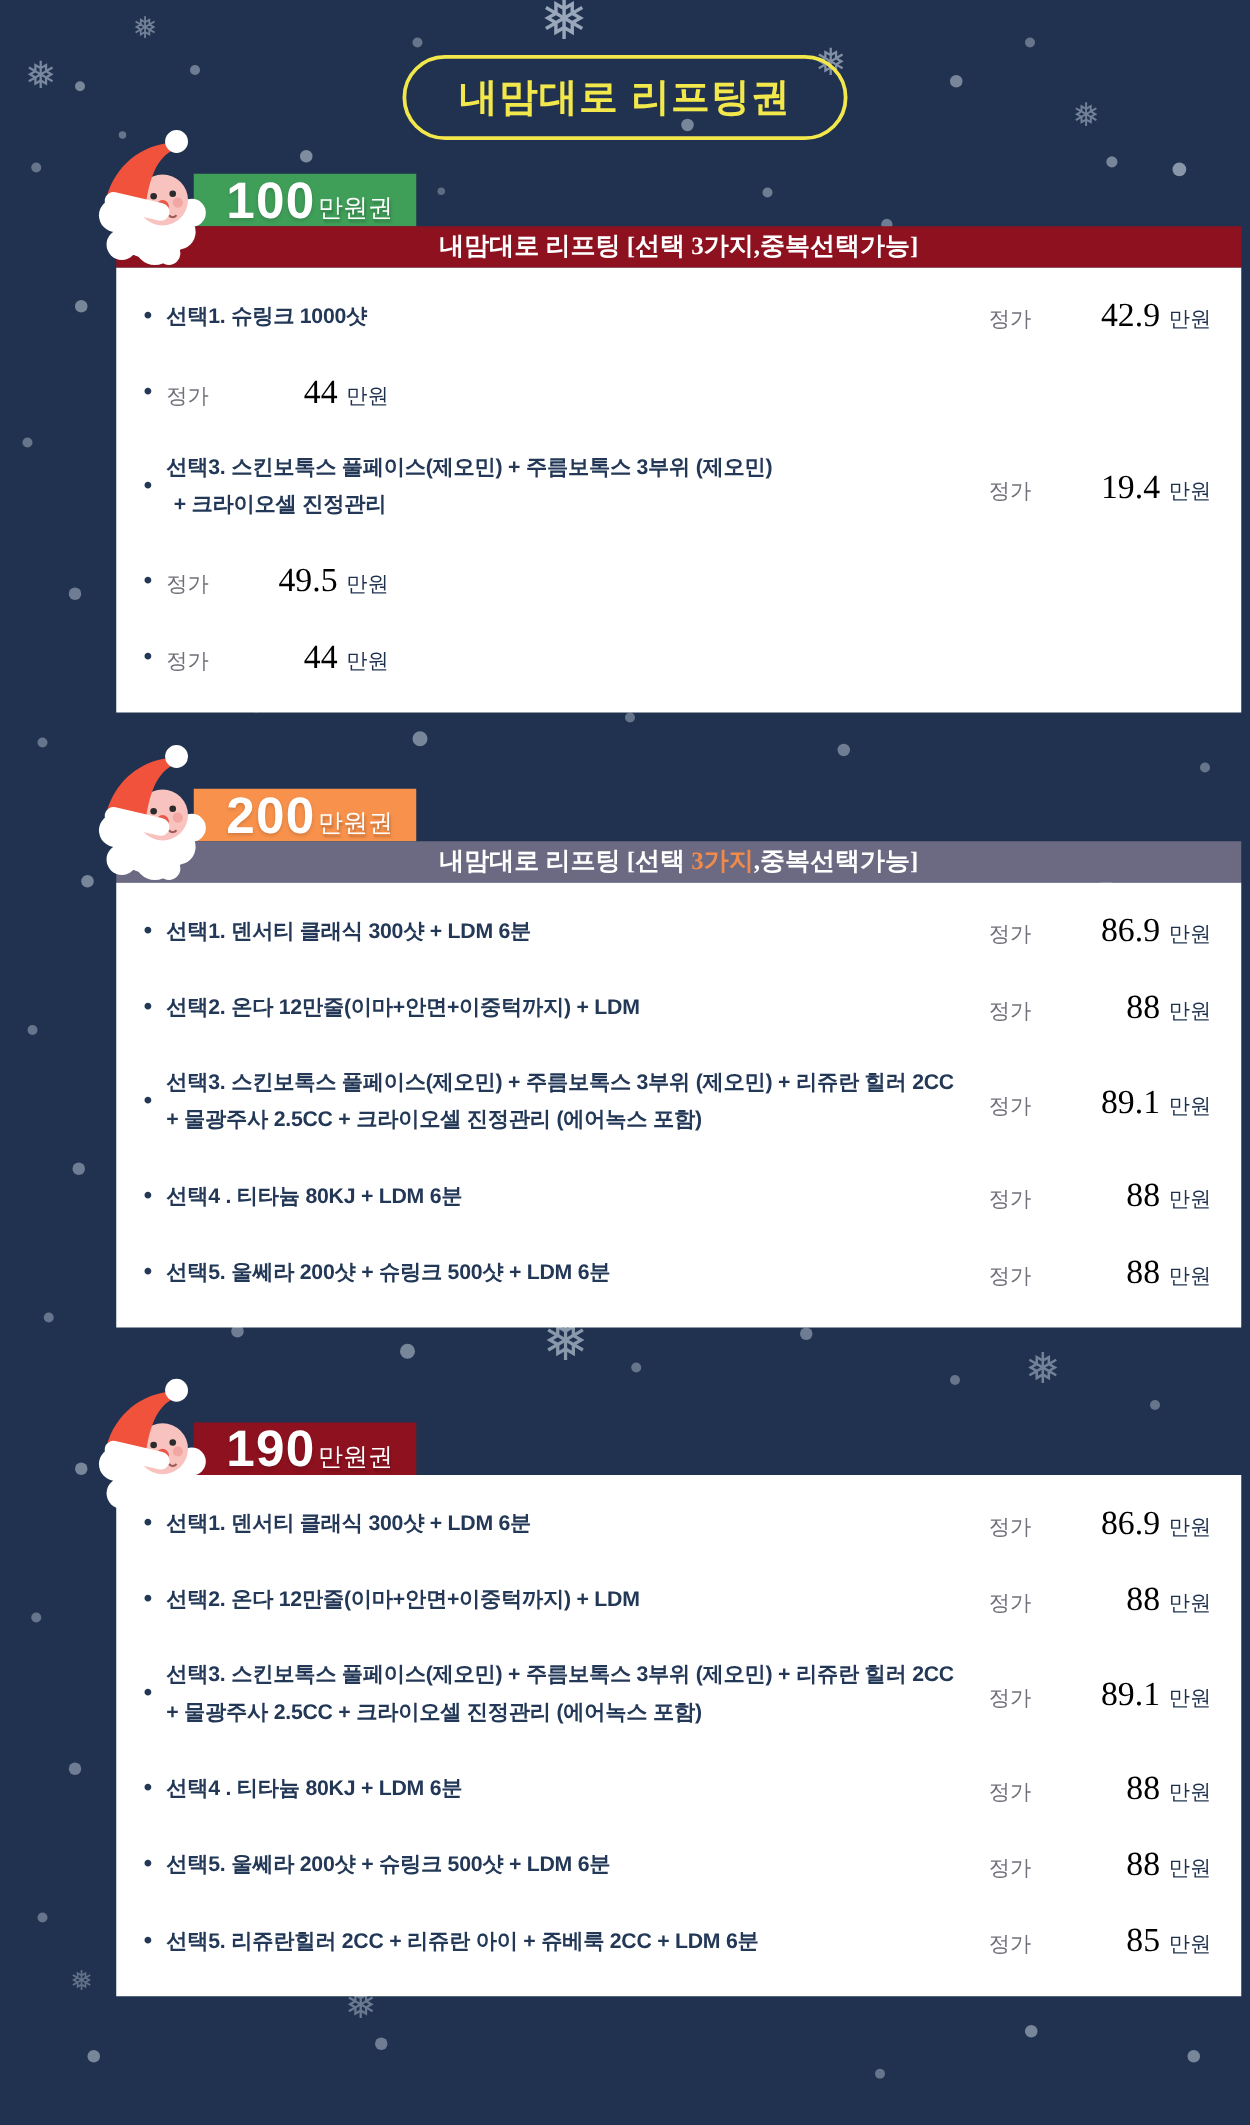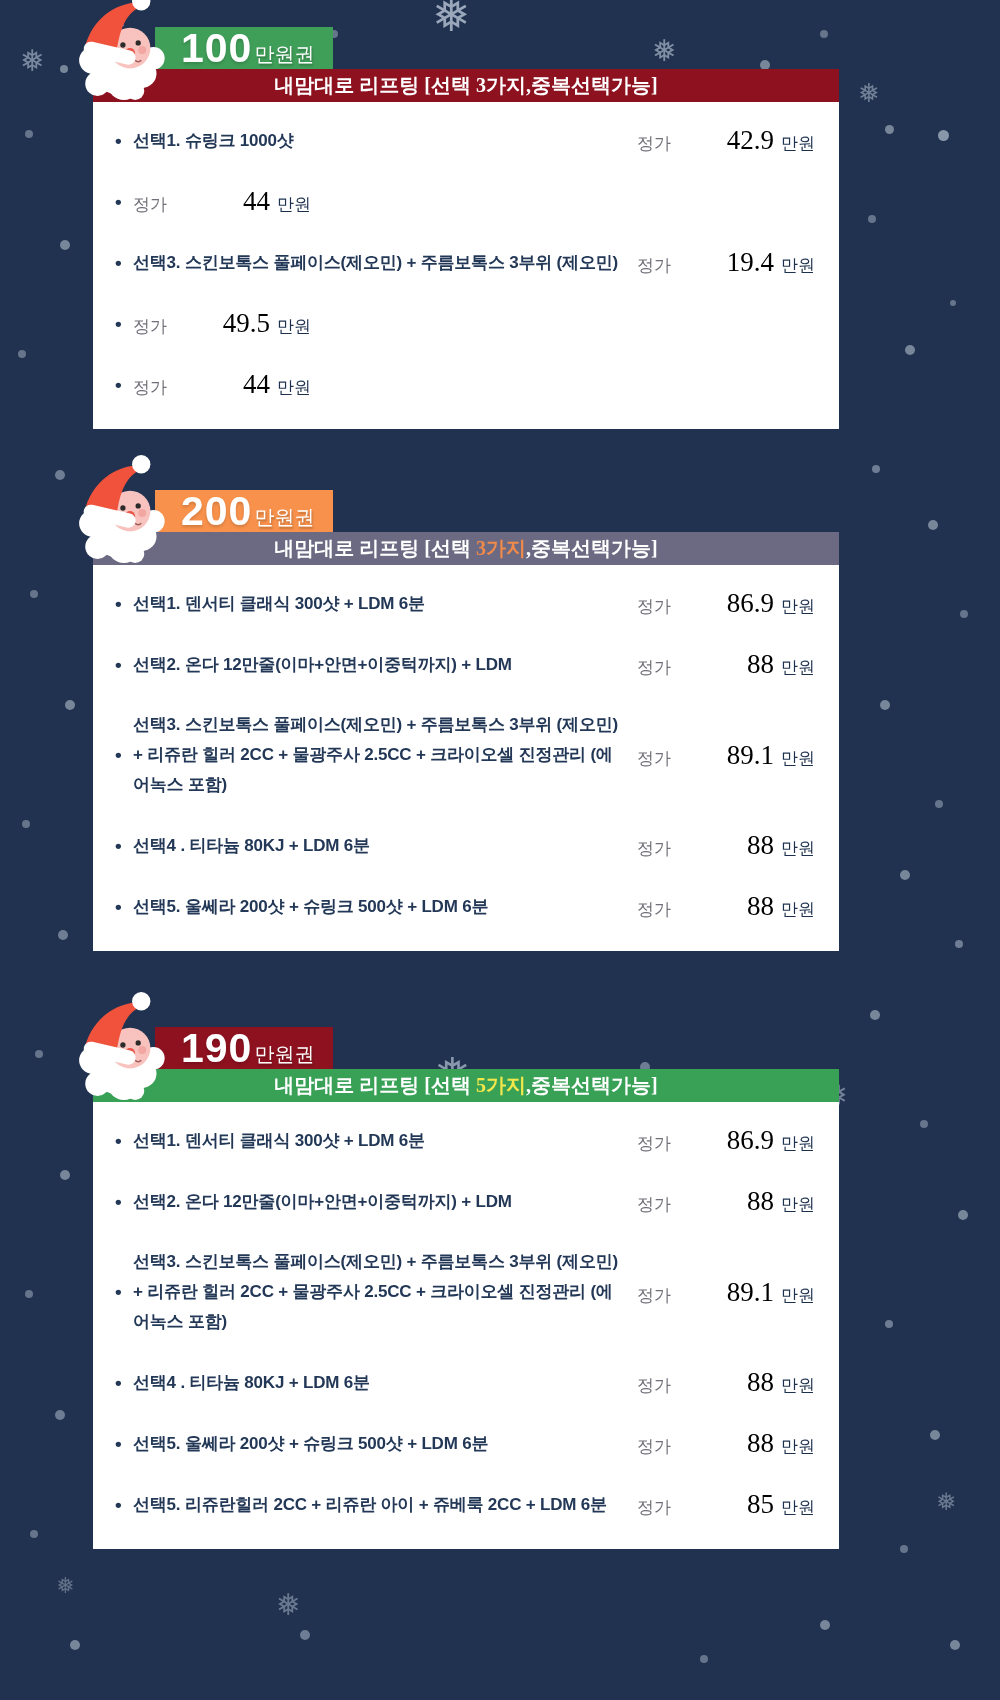--- a/index.html
+++ b/index.html
@@ -14,21 +14,21 @@
   .dot{position:absolute;border-radius:50%;background:#cfd9e6;}
   .flake{position:absolute;color:#c3cfdf;font-family:"DejaVu Sans",sans-serif;line-height:1;}
   
   #content{position:relative;z-index:1;}
   .title-pill{
     width:fit-content;margin:44px auto 0;
     border:3px solid #f3e84b;border-radius:60px;
     padding:10px 42px;
     color:#f3e84b;font-size:31px;font-weight:700;letter-spacing:1px;
   }
-  .pkg{position:relative;margin-left:93px;width:746px;}
+  .pkg{position:relative;margin-left:93px;width:900px;}
   .pkg-head{position:relative;height:42px;}
   .santa{position:absolute;left:-16px;top:-38px;width:102px;height:112px;z-index:5;}
   .badge{
     margin-left:62px;height:42px;width:152px;
     display:flex;align-items:center;padding-left:26px;box-sizing:content-box;
     color:#ffffff;
   }
   .badge .amt{font-size:41px;font-weight:800;letter-spacing:1px;line-height:42px;
     text-shadow:0 2px 3px rgba(0,0,0,.15);}
   .badge .sfx{font-size:20px;font-weight:400;margin-top:12px;margin-left:2px;
@@ -122,20 +122,21 @@
     <div class="flake" style="left: 858px; top: 80px; font-size: 26px; opacity: 0.5;">❅</div>
     <div class="flake" style="left: 434px; top: 1052px; font-size: 44px; opacity: 0.65;">❅</div>
     <div class="flake" style="left: 820px; top: 1078px; font-size: 34px; opacity: 0.5;">❅</div>
     <div class="flake" style="left: 276px; top: 1590px; font-size: 30px; opacity: 0.45;">❅</div>
     <div class="flake" style="left: 56px; top: 1575px; font-size: 22px; opacity: 0.4;">❅</div>
     <div class="flake" style="left: 936px; top: 1490px; font-size: 24px; opacity: 0.45;">❅</div>
   </div>
 
 <div id="content">
 
+  <div class="title-pill">내맘대로 리프팅권</div>
 
   <section class="pkg s1">
     <div class="pkg-head">
       <svg class="santa" viewBox="0 0 100 110">
         <circle cx="30" cy="80" r="17" fill="#fff"></circle>
           <circle cx="15" cy="70" r="13" fill="#fff"></circle>
         <circle cx="46" cy="93" r="16" fill="#fff"></circle>
           <circle cx="64" cy="83" r="14" fill="#fff"></circle>
         <circle cx="75" cy="68" r="11" fill="#fff"></circle>
           <circle cx="20" cy="93" r="12" fill="#fff"></circle>
@@ -173,21 +174,21 @@
       <div class="row">
         <span class="bullet">•</span>
         <div class="pr">
           <span class="lbl">정가</span>
           <span class="num">44</span>
           <span class="unit">만원</span>
         </div>
       </div>
       <div class="row">
         <span class="bullet">•</span>
-        <div class="nm"><span>선택3. 스킨보톡스 풀페이스(제오민) + 주름보톡스 3부위 (제오민)</span></div>
+        <div class="nm"><span>선택3. 스킨보톡스 풀페이스(제오민) + 주름보톡스 3부위 (제오민)</span><span class="l2">+ 크라이오셀 진정관리</span></div>
         <div class="pr">
           <span class="lbl">정가</span>
           <span class="num">19.4</span>
           <span class="unit">만원</span>
         </div>
       </div>
       <div class="row">
         <span class="bullet">•</span>
         <div class="pr">
           <span class="lbl">정가</span>
@@ -305,23 +306,20 @@
         <path d="M57 70 q3 3 6 0" stroke="#9c5b55" stroke-width="1.6" fill="none"></path>
         <path d="M58 13 C 30 16, 12 36, 7 60 L 38 68 C 41 42, 47 24, 62 18 Z" fill="#f0523c"></path>
         <rect x="6" y="56" width="52" height="14" rx="7" fill="#ffffff" transform="rotate(13 32 63)"></rect>
         <circle cx="63" cy="12" r="9" fill="#ffffff"></circle>
       </svg>
       <div class="badge" style="background:#8e111f">
         <span class="amt">190</span>
         <span class="sfx">만원권</span>
       </div>
     </div>
-    <div class="bar" style="background:#38a156">
-      <span>내맘대로 리프팅 [선택 </span><span style="color:#f3e84b">5가지</span><span>,중복선택가능]</span>
-    </div>
     <div class="card">
       <div class="row">
         <span class="bullet">•</span>
         <div class="nm"><span>선택1. 덴서티 클래식 300샷 + LDM 6분</span></div>
         <div class="pr">
           <span class="lbl">정가</span>
           <span class="num">86.9</span>
           <span class="unit">만원</span>
         </div>
       </div>

